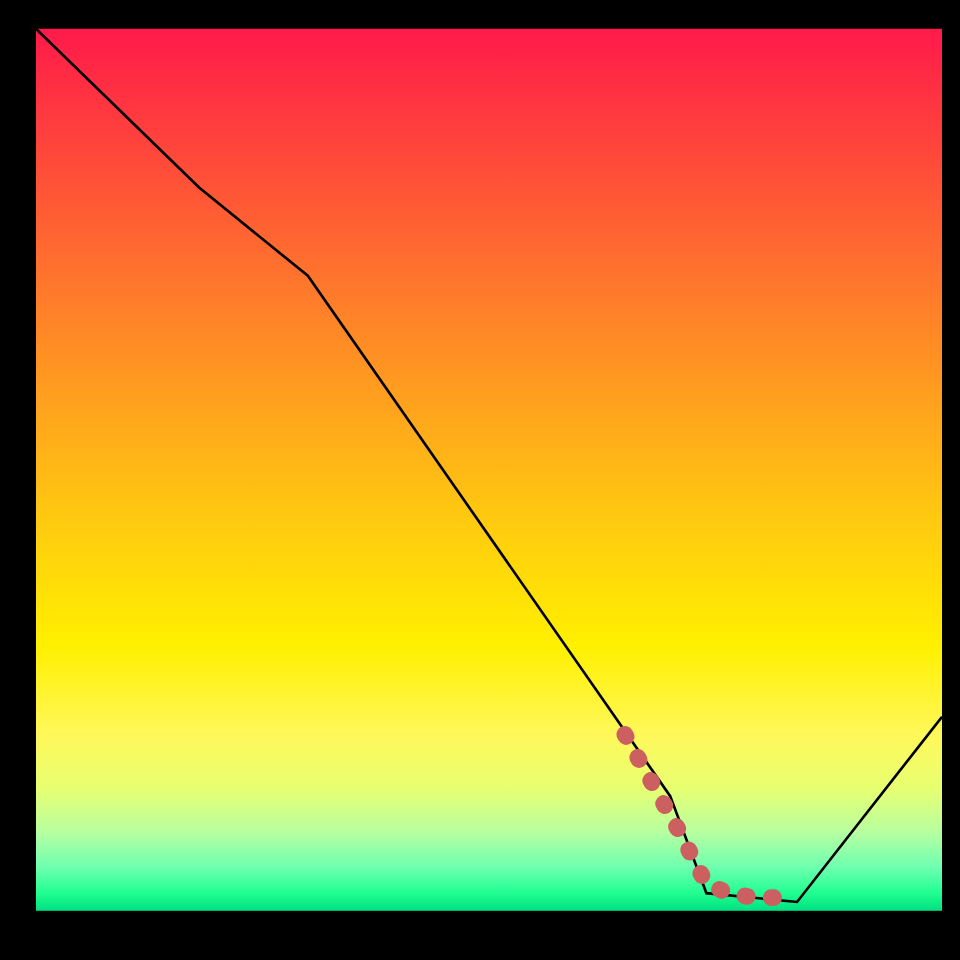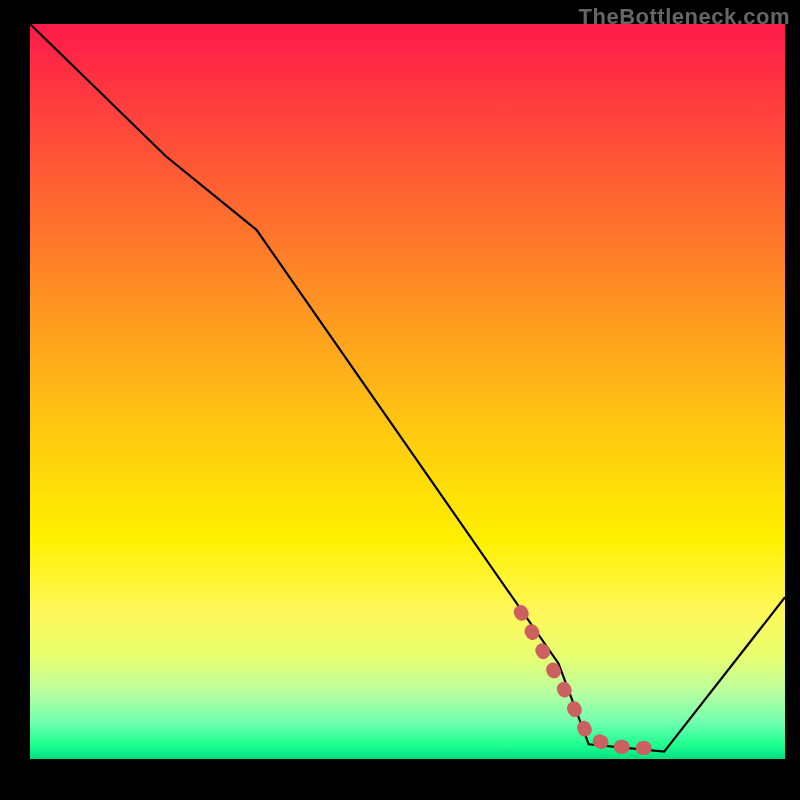--- a/index.html
+++ b/index.html
@@ -55,21 +55,20 @@
 }
 svg.lines {
   position: absolute;
   inset: 0;
 }
 </style>
 </head>
 <body>
 
 <div class="chart-container">
-  <div class="watermark">TheBottleneck.com</div>
 
   <div class="plot-area">
     <div class="gradient-bg"></div>
     <svg class="lines" viewBox="0 0 755 735" preserveAspectRatio="none">
       <polyline id="curve-line" fill="none" stroke="#000000" stroke-width="2.2" points="0,0 135.9,132.30000000000007 226.5,205.80000000000007 528.5,639.45 558.7,720.3 634.1999999999999,727.65 755,573.3"></polyline>
       <polyline id="highlight-line" fill="none" stroke="#cc6060" stroke-width="14" stroke-linecap="round" stroke-dasharray="2 20" points="490.75,588 536.05,668.85 558.7,712.95 581.35,721.77 604,723.975 619.0999999999999,723.975 634.1999999999999,723.975"></polyline>
     </svg>
   </div>
 </div>
 

